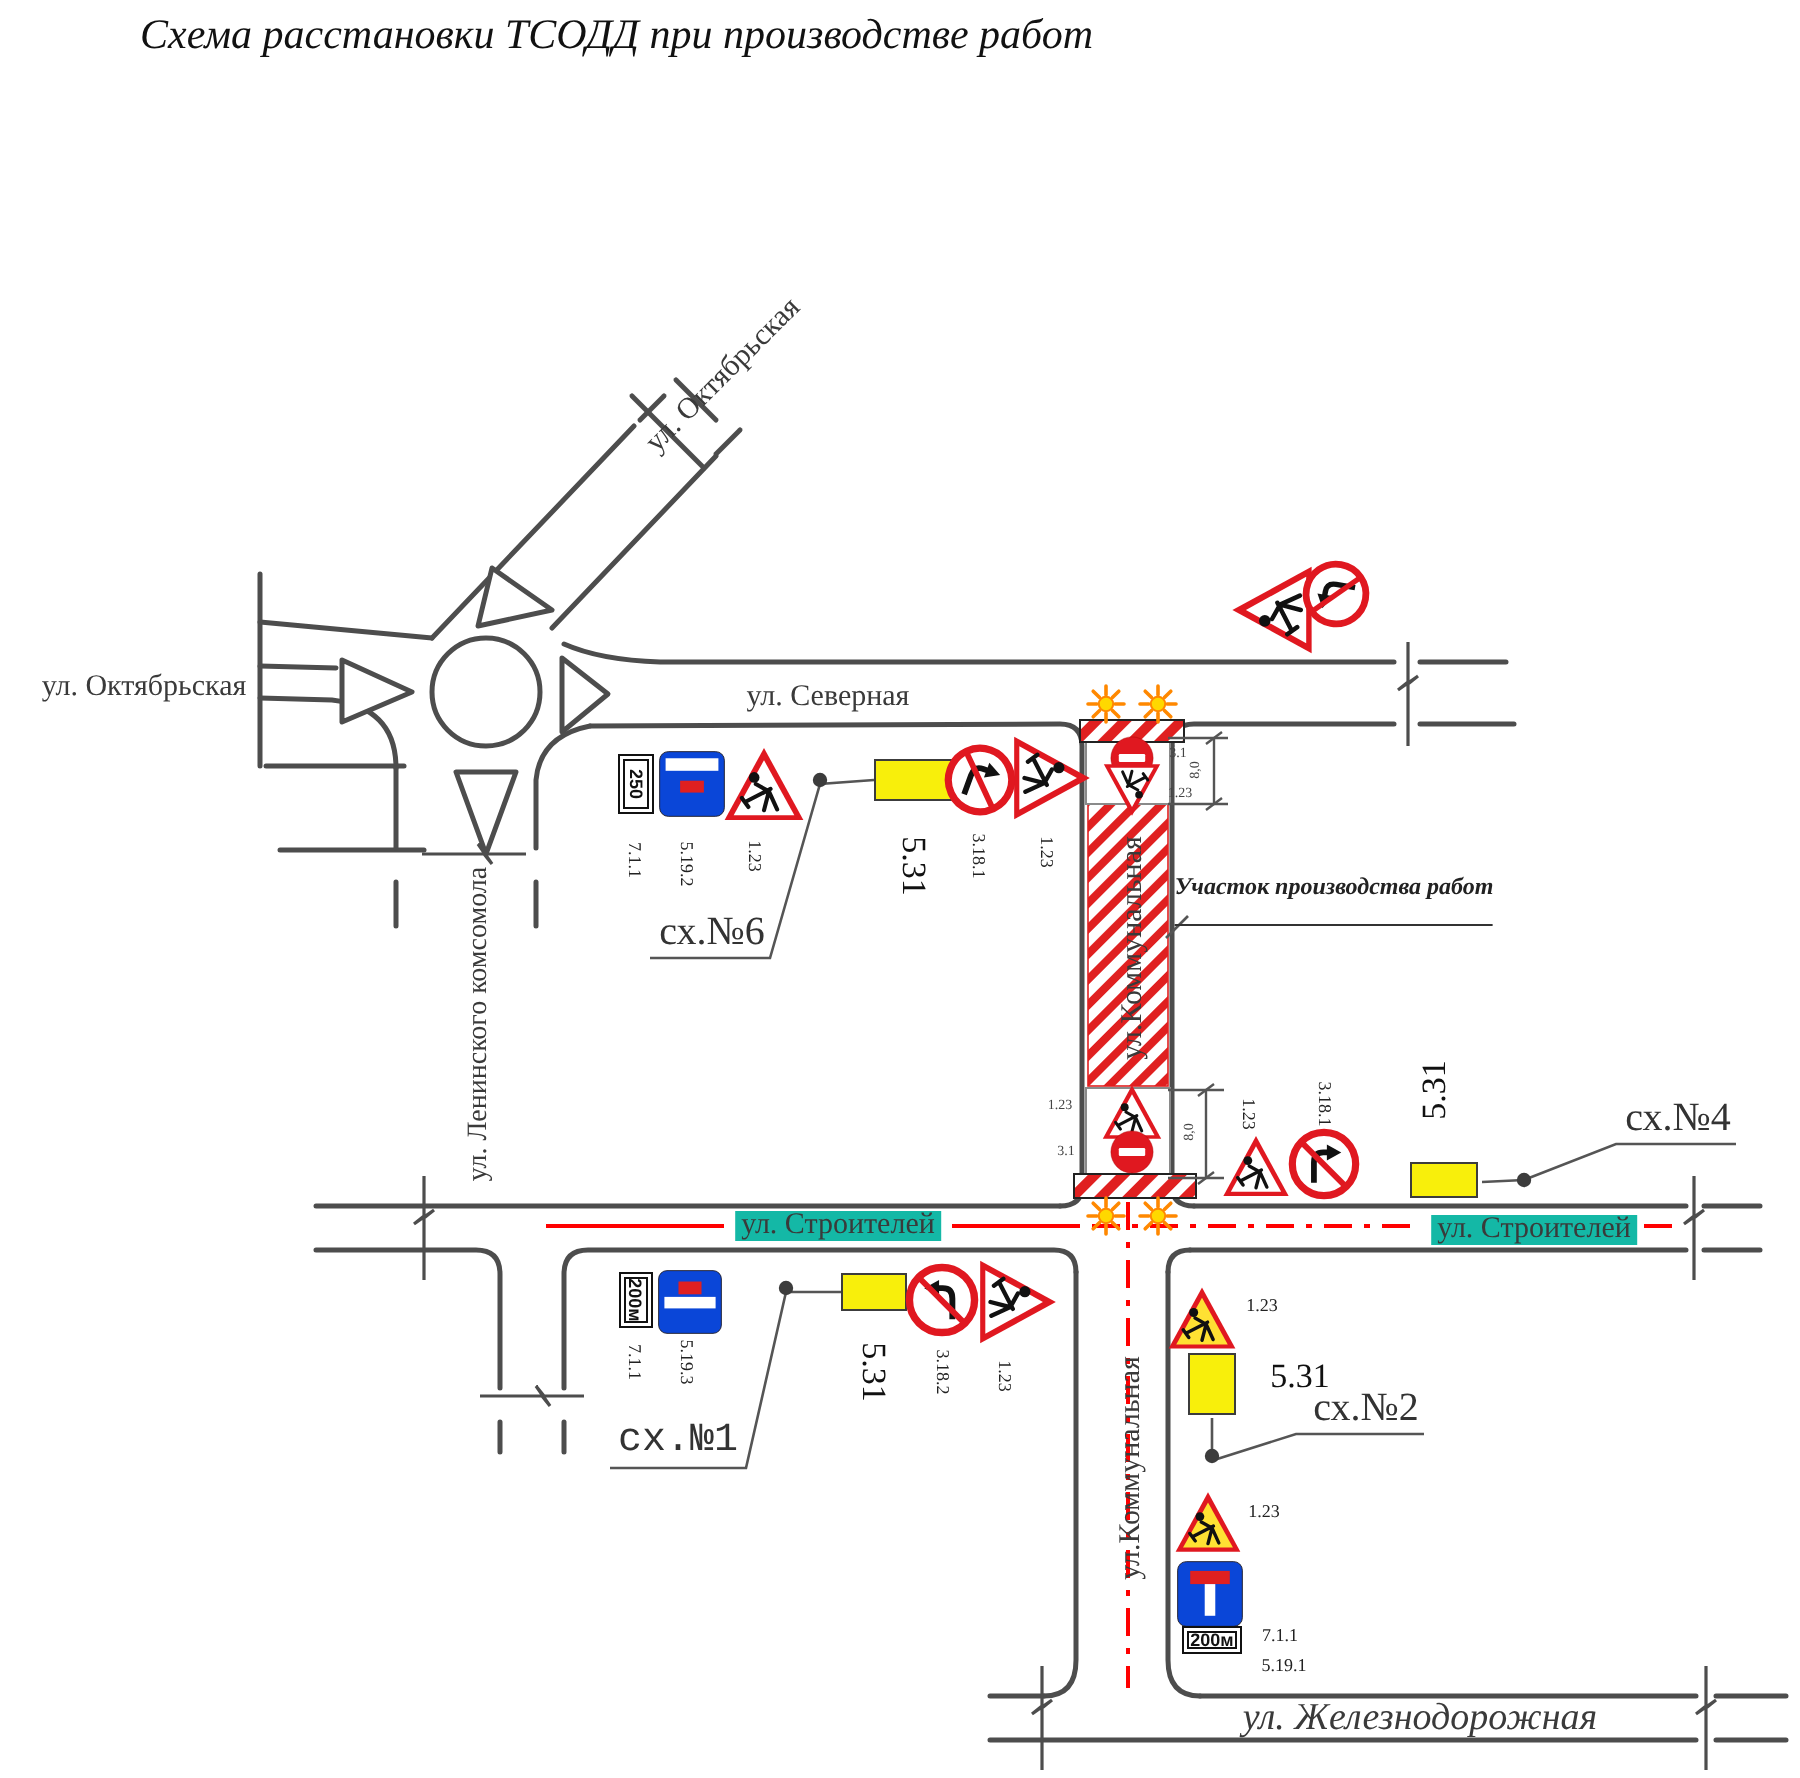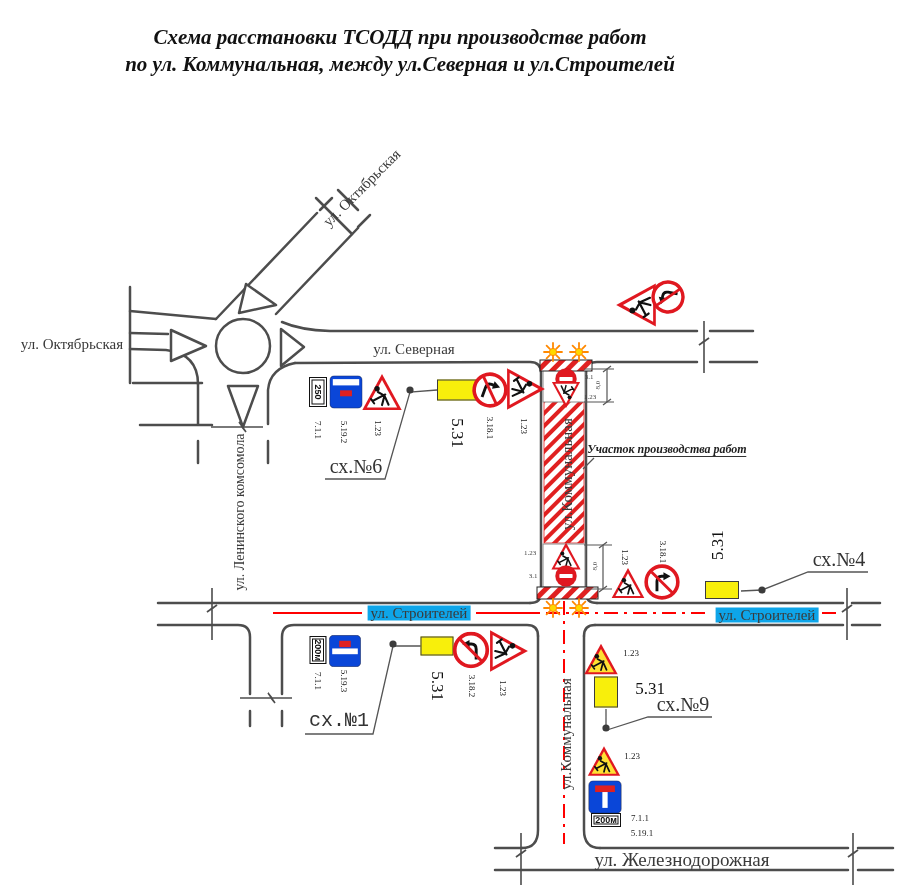--- a/index.html
+++ b/index.html
@@ -1,27 +1,27 @@
 <!DOCTYPE html>
 <html><head>
 <meta charset="utf-8">
 <style>
   html,body{margin:0;padding:0;background:#fff;}
   #stage{position:relative;width:900px;height:889px;background:#fff;overflow:hidden;
          font-family:"Liberation Serif",serif;}
   #roads{position:absolute;left:0;top:0;}
   .lbl{position:absolute;white-space:nowrap;color:#2e2e2e;line-height:1;}
-  .title{position:absolute;left:70px;top:24px;width:660px;text-align:center;
-         font-size:21px;font-weight:bold;font-style:italic;color:#111;line-height:1.3;}
+  .title{position:absolute;left:70px;top:4px;width:660px;text-align:left;
+         font-size:21px;font-weight:normal;font-style:italic;color:#111;line-height:1.3;}
   .street{font-size:15px;color:#3a3a3a;}
   .street.big{font-size:19px;}
-  .street.onred{background:#0ea5e9;padding:0 3px;}
+  .street.onred{background:#14b8a6;padding:0 3px;}
   .scheme-ref{font-size:20px;color:#333;}
   .workzone-lbl{font-size:12px;font-weight:bold;font-style:italic;color:#222;
-                border-bottom:1px solid #333;padding-bottom:1px;}
+                border-bottom:1px solid #333;padding-bottom:13px;}
   .sign{position:absolute;}
   .sign svg{display:block;width:100%;height:100%;}
   .sign-detour{background:#f8ef0b;border:1px solid #3c3c3c;box-sizing:border-box;}
   .sign-plate{background:#fff;border:1.5px solid #111;box-sizing:border-box;
               display:flex;align-items:center;justify-content:center;
               font-family:"Liberation Sans",sans-serif;font-weight:bold;color:#111;
               box-shadow:inset 0 0 0 1.5px #fff,inset 0 0 0 2.5px #111;}
   .slabel{position:absolute;font-size:9px;color:#222;white-space:nowrap;line-height:1;}
   .slabel.big{font-size:17px;color:#111;}
   .slabel.tiny{font-size:7px;color:#444;}
@@ -148,37 +148,36 @@
     <g fill="#3c3c3c">
       <circle cx="410" cy="390" r="3.6"></circle>
       <circle cx="393" cy="644" r="3.6"></circle>
       <circle cx="606" cy="728" r="3.6"></circle>
       <circle cx="762" cy="590" r="3.6"></circle>
     </g>
   </svg>
 
   <div class="title">
     <div>Схема расстановки ТСОДД при производстве работ</div>
-    <div>по ул. Коммунальная, между ул.Северная и ул.Строителей</div>
   </div>
 
   <div class="lbl street" style="left:72px;top:344px;transform:translate(-50%,-50%);">ул. Октябрьская</div>
   <div class="lbl street" style="left:362px;top:188px;transform:translate(-50%,-50%) rotate(-45deg);">ул. Октябрьская</div>
   <div class="lbl street" style="left:414px;top:349px;transform:translate(-50%,-50%);">ул. Северная</div>
   <div class="lbl street" style="left:240px;top:512px;transform:translate(-50%,-50%) rotate(-90deg);font-size:14px;">ул. Ленинского комсомола</div>
   <div class="lbl street" style="left:567px;top:474px;transform:translate(-50%,-50%) rotate(-90deg);">ул.Коммунальная</div>
   <div class="lbl street" style="left:566px;top:734px;transform:translate(-50%,-50%) rotate(-90deg);">ул.Коммунальная</div>
   <div class="lbl street onred" style="left:419px;top:613px;transform:translate(-50%,-50%);">ул. Строителей</div>
   <div class="lbl street onred" style="left:767px;top:615px;transform:translate(-50%,-50%);">ул. Строителей</div>
-  <div class="lbl street big" style="left:682px;top:859px;transform:translate(-50%,-50%);">ул. Железнодорожная</div>
+  <div class="lbl street big" style="left:710px;top:859px;transform:translate(-50%,-50%);font-style:italic;">ул. Железнодорожная</div>
 
   <div class="lbl workzone-lbl" style="left:667px;top:450px;transform:translate(-50%,-50%);">Участок производства работ</div>
 
   <div class="lbl scheme-ref" style="left:339px;top:721px;transform:translate(-50%,-50%);font-family:Liberation Mono, monospace;">сх.№1</div>
-  <div class="lbl scheme-ref" style="left:683px;top:704px;transform:translate(-50%,-50%);">сх.№9</div>
+  <div class="lbl scheme-ref" style="left:683px;top:704px;transform:translate(-50%,-50%);">сх.№2</div>
   <div class="lbl scheme-ref" style="left:356px;top:466px;transform:translate(-50%,-50%);">сх.№6</div>
   <div class="lbl scheme-ref" style="left:839px;top:559px;transform:translate(-50%,-50%);">сх.№4</div>
 
   <div id="signs-layer">
       <div class="sign sign-plate" style="left: 318px; top: 392px; width: 30px; height: 18px; transform: translate(-50%, -50%) rotate(90deg); font-size: 9px;">250</div>
       <div class="slabel" style="left: 317px; top: 430px; transform: translate(-50%, -50%) rotate(90deg);">7.1.1</div>
       <div class="sign" style="left: 346px; top: 392px; width: 33px; height: 33px; transform: translate(-50%, -50%) rotate(0deg);">
         <svg viewBox="0 0 100 100">
           <rect x="1" y="1" width="98" height="98" rx="13" fill="#0a46d8" stroke="#223" stroke-width="1.5"></rect>
           <rect x="10" y="11" width="80" height="19" fill="#fff"></rect>

